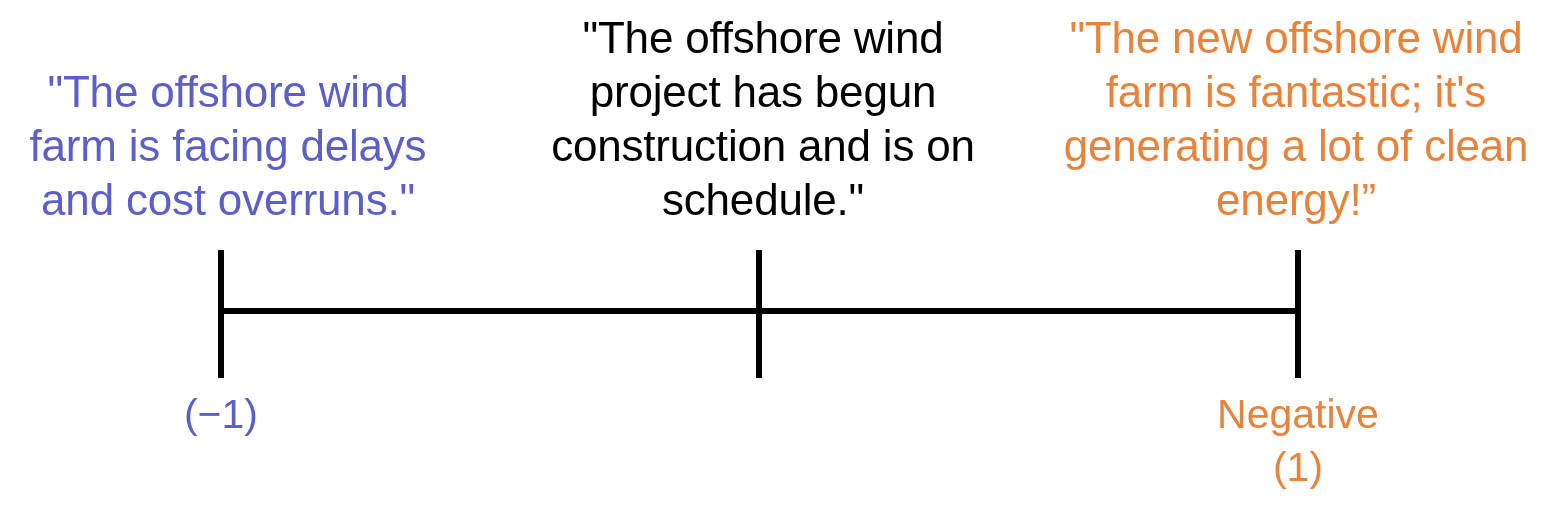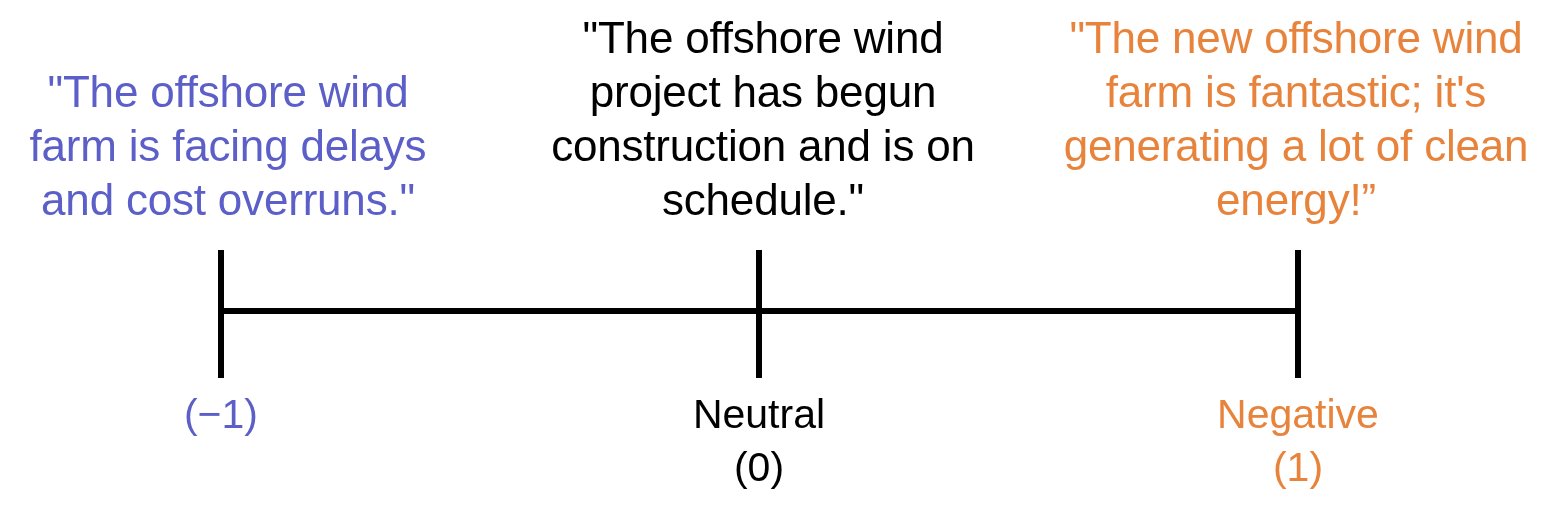--- a/index.html
+++ b/index.html
@@ -97,23 +97,19 @@
   <div id="axis-line"></div>
 
   <div class="tick" id="tick-negative"></div>
   <div class="tick" id="tick-neutral"></div>
   <div class="tick" id="tick-positive"></div>
 
   <div class="axis-label" id="label-negative">
     <span class="value">(−1)</span>
   </div>
 
-  <div class="axis-label" id="label-neutral">
-    <span class="name">Neutral</span>
-    <span class="value">(0)</span>
-  </div>
 
   <div class="axis-label" id="label-positive">
     <span class="name">Negative</span>
     <span class="value">(1)</span>
   </div>
 
 </div>
 
 </body></html>

